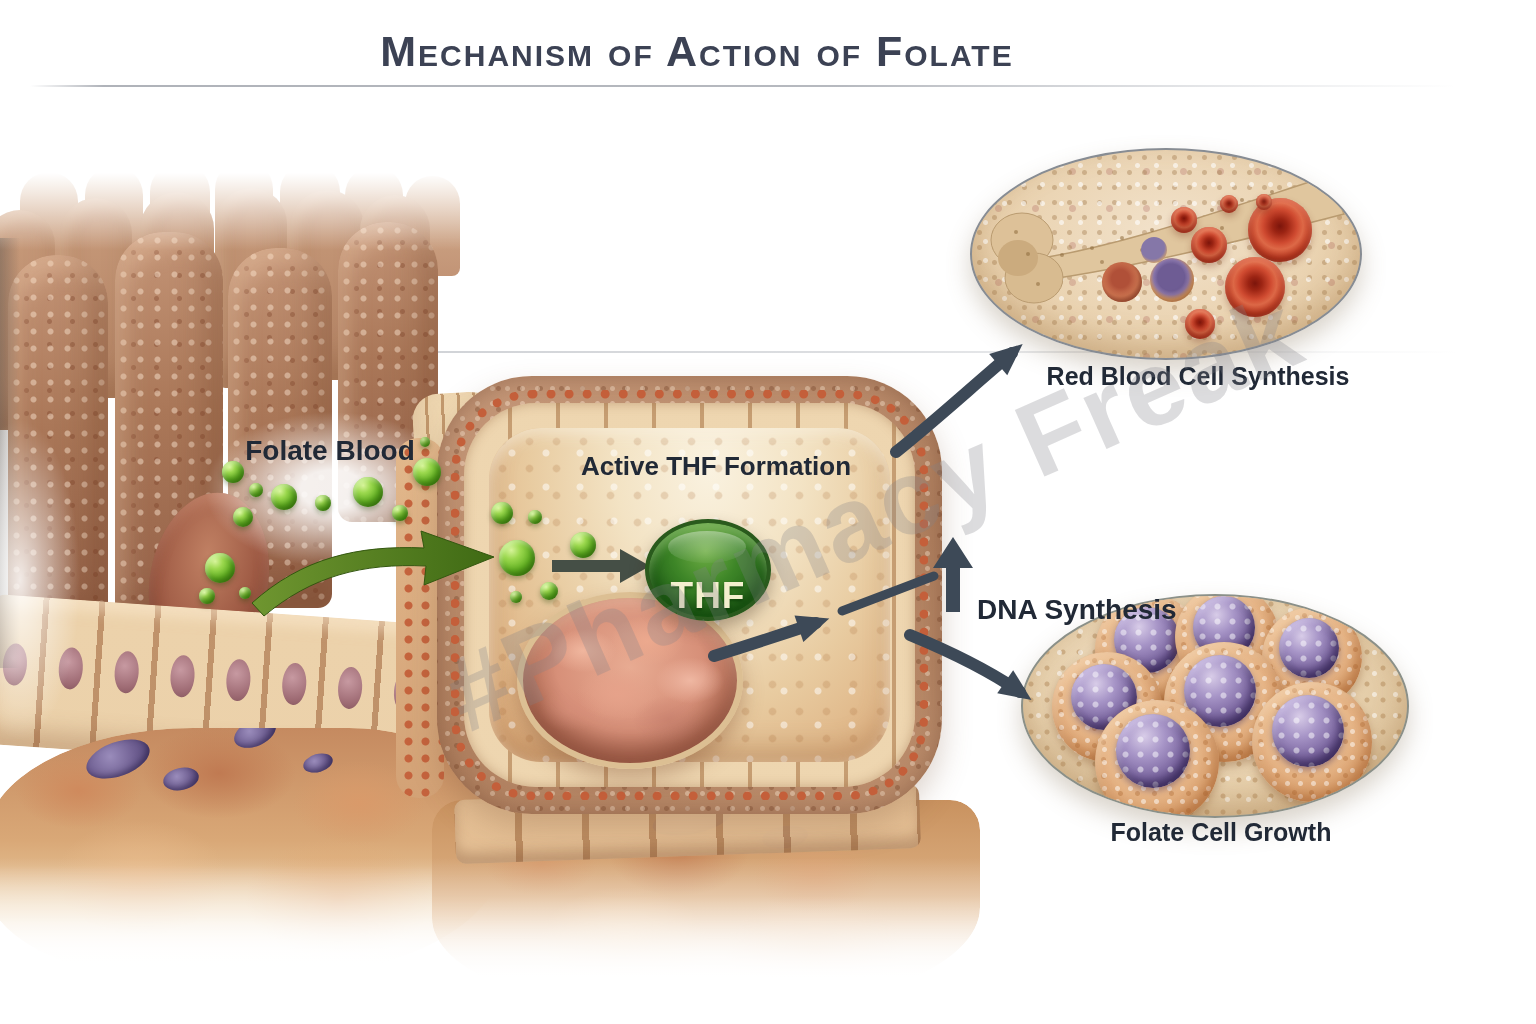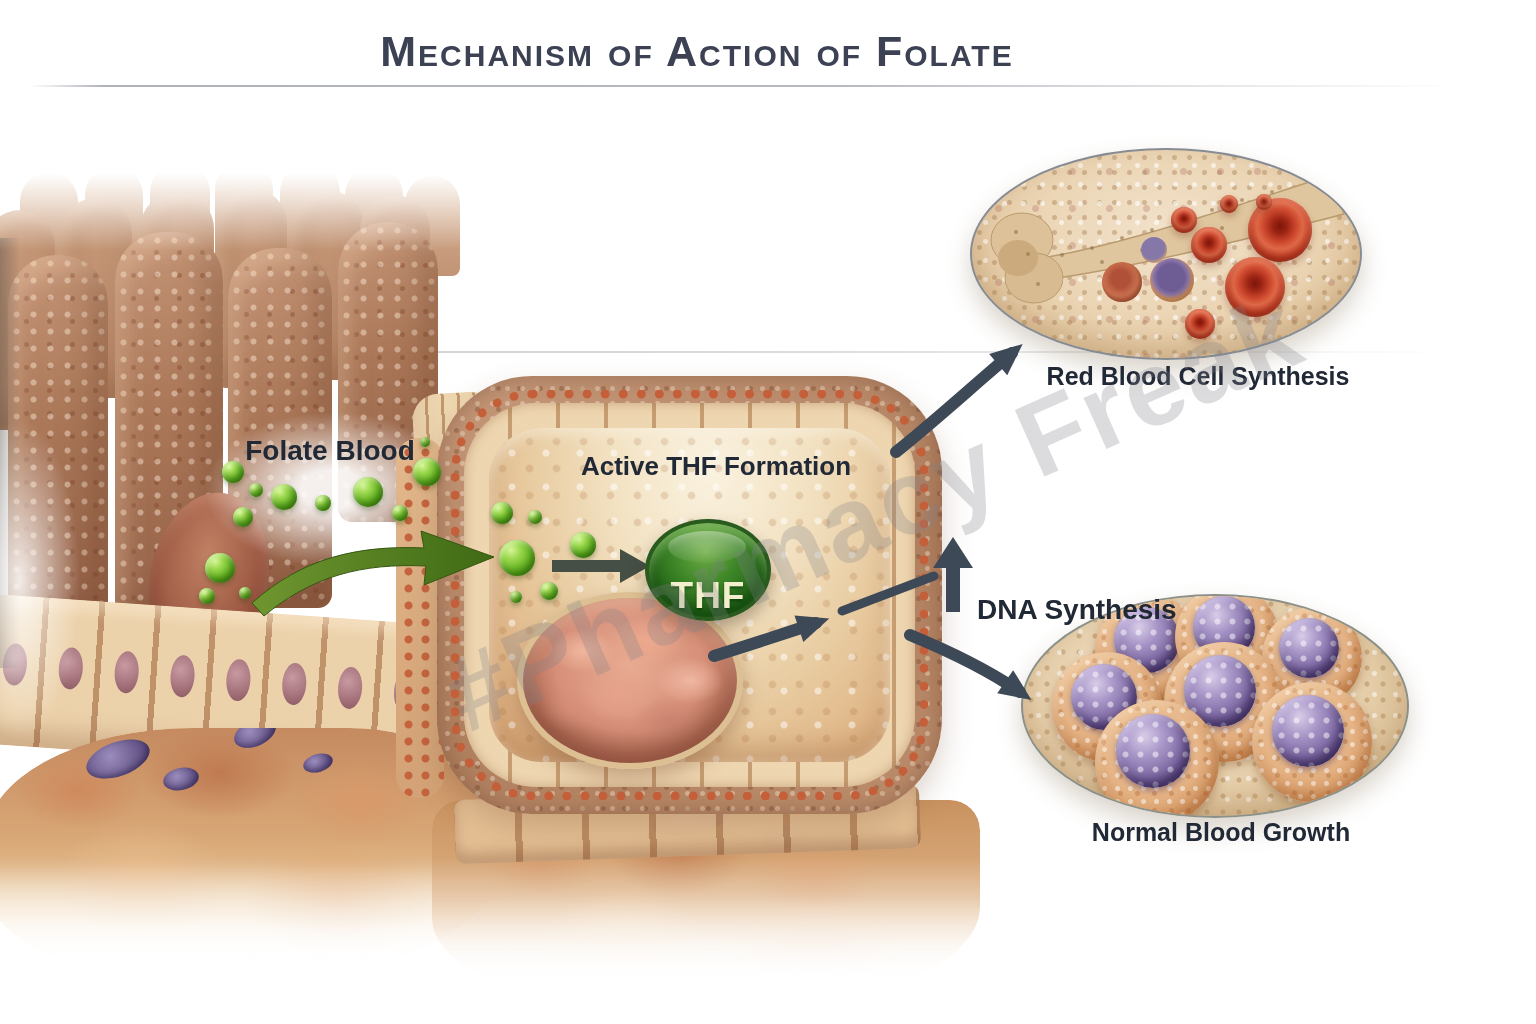--- a/index.html
+++ b/index.html
@@ -353,17 +353,17 @@
       </span>
     <span class="ncell" style="left:229px;top:86px;width:120px;height:120px">
         <i class="nnuc"></i>
       </span>
   </div>
 
   <div class="lbl l-uptake">Folate Blood</div>
   <div class="lbl l-thff">Active THF Formation</div>
   <div class="lbl l-dna">DNA Synthesis</div>
   <div class="lbl l-rbc">Red Blood Cell Synthesis</div>
-  <div class="lbl l-ncg">Normal Blood Growth</div>
+  <div class="lbl l-ncg">Folate Cell Growth</div>
 
   <div class="fade-bottom"></div>
   <div class="wm">#Pharmacy Freak</div>
 </div>
 
 </body></html>

